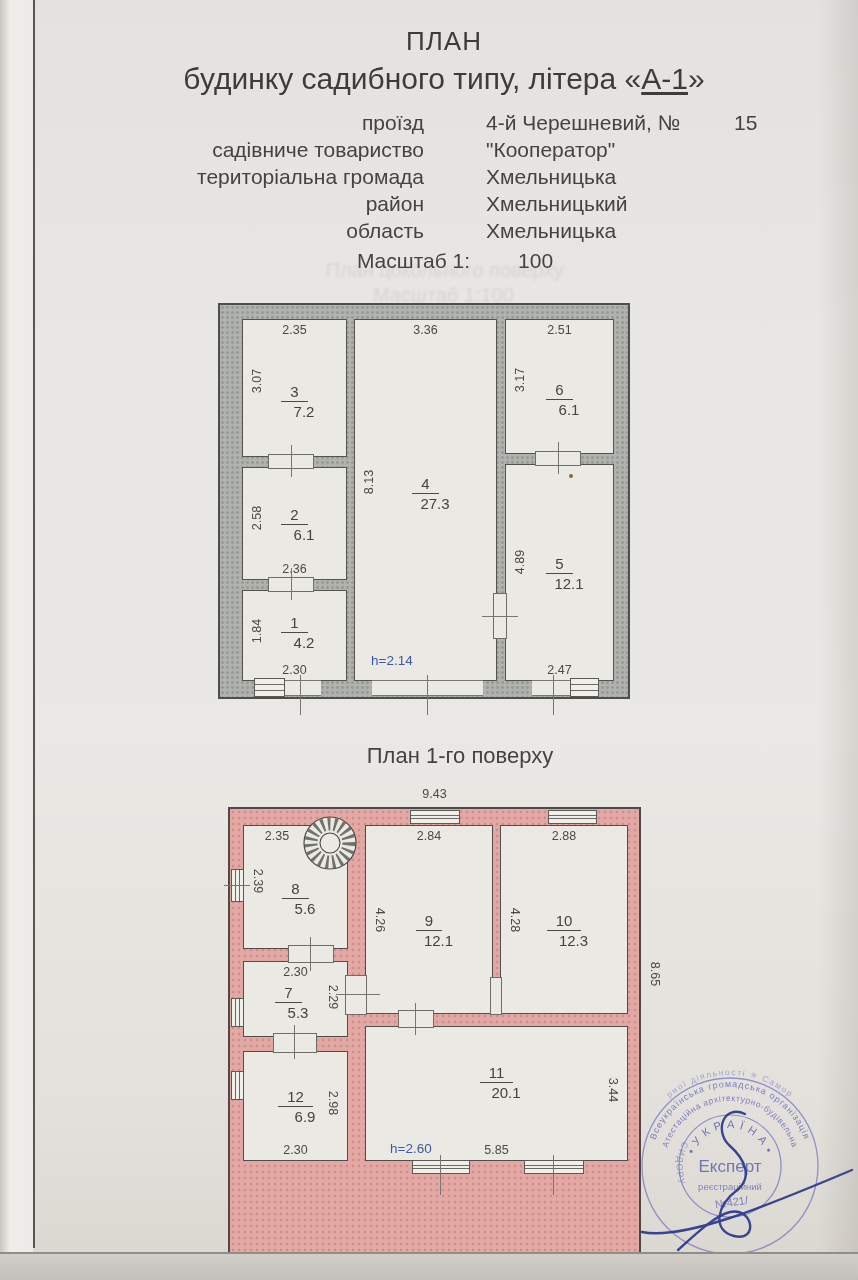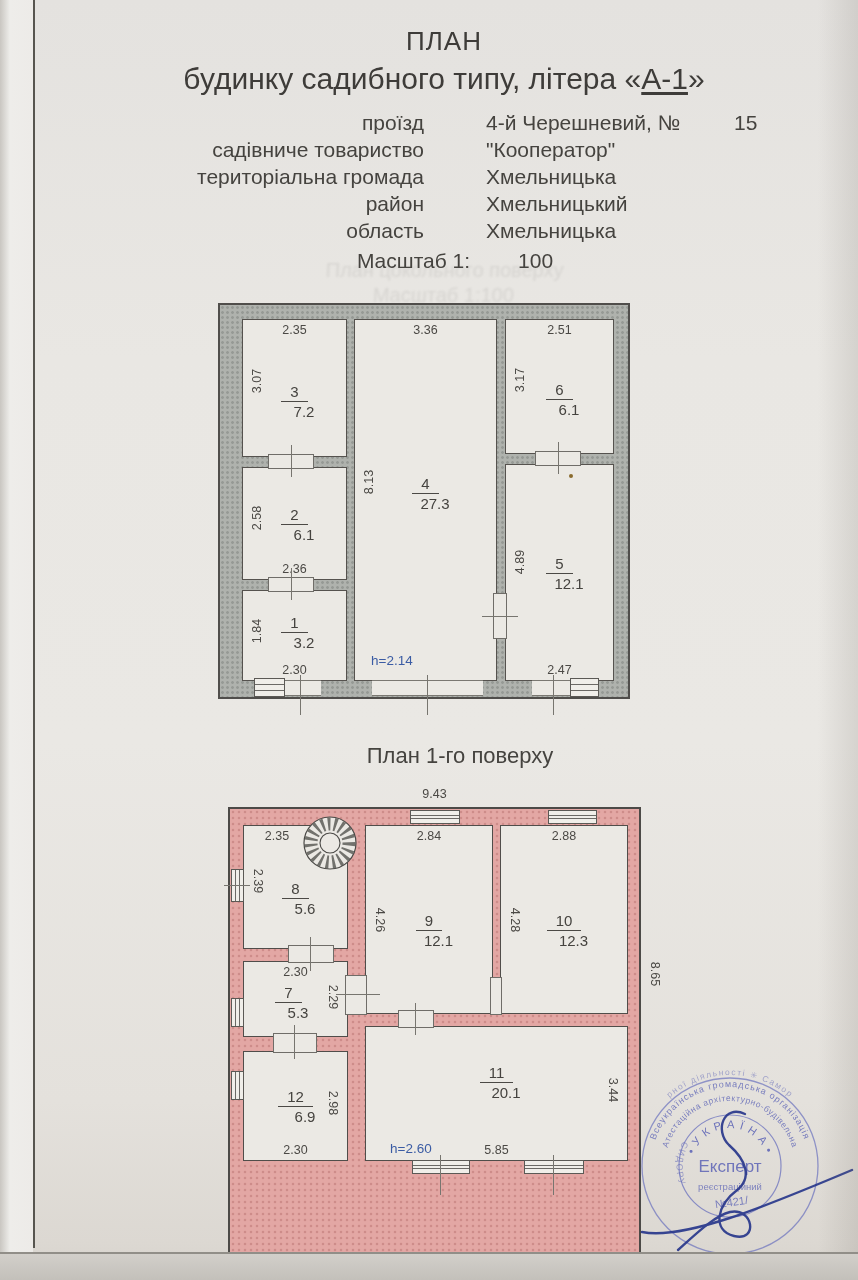--- a/index.html
+++ b/index.html
@@ -137,21 +137,21 @@
 
     <div class="room" style="left:22px;top:162px;width:105px;height:113px">
       <span class="dim dim-left">2.58</span>
       <span class="dim dim-bottom">2.36</span>
       <span class="frac" style="top:34%"><span class="num">2</span><span class="area">6.1</span></span>
     </div>
 
     <div class="room" style="left:22px;top:285px;width:105px;height:91px">
       <span class="dim dim-left">1.84</span>
       <span class="dim dim-bottom">2.30</span>
-      <span class="frac" style="top:26%"><span class="num">1</span><span class="area">3.2</span></span>
+      <span class="frac" style="top:26%"><span class="num">1</span><span class="area">4.2</span></span>
     </div>
 
     <div class="room" style="left:134px;top:14px;width:143px;height:362px">
       <span class="dim dim-top">3.36</span>
       <span class="dim dim-left">8.13</span>
       <span class="frac" style="top:43%"><span class="num">4</span><span class="area">27.3</span></span>
       <span class="h-note" style="left:16px;bottom:12px">h=2.14</span>
     </div>
 
     <div class="room" style="left:285px;top:14px;width:109px;height:135px">

